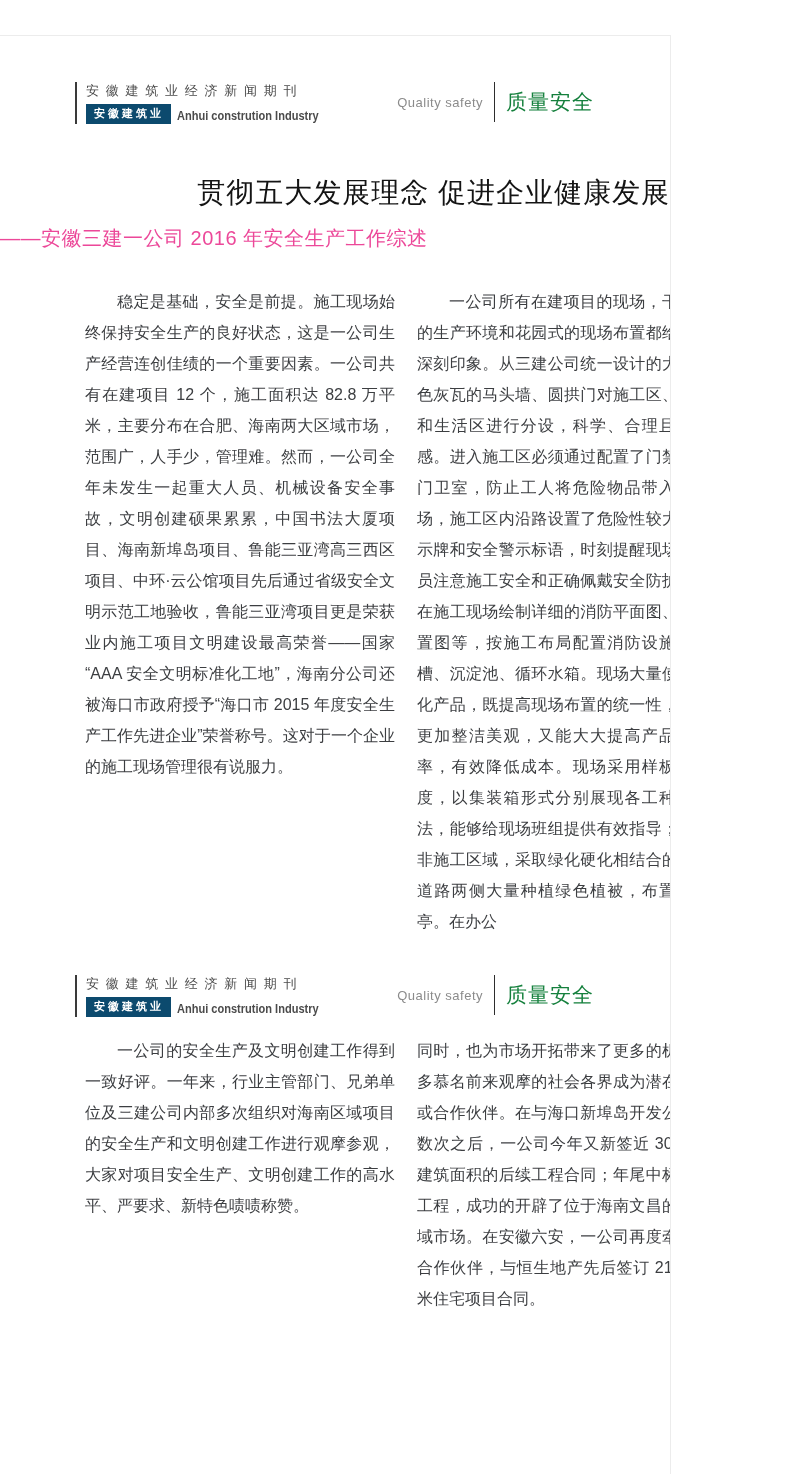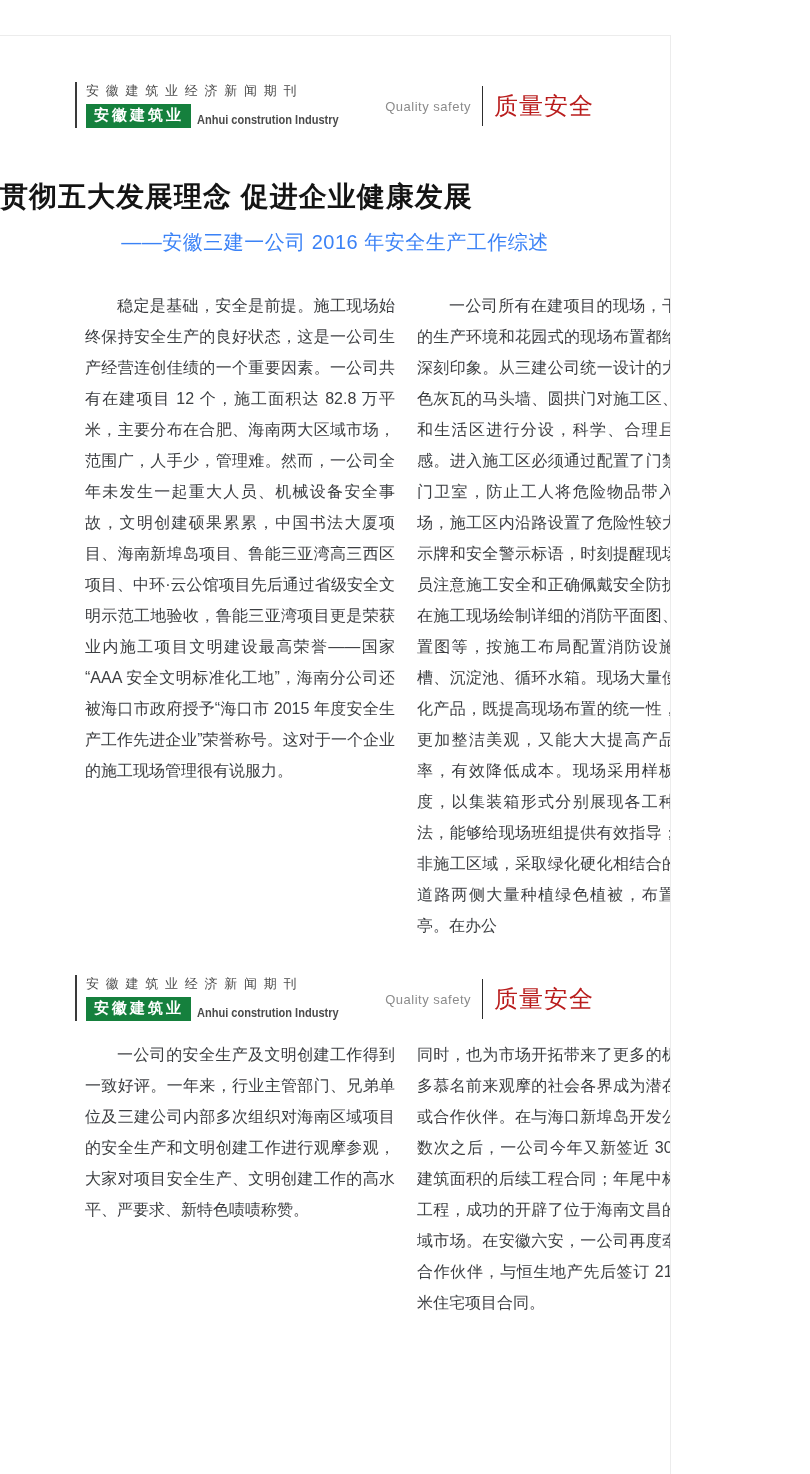--- a/index.html
+++ b/index.html
@@ -36,56 +36,55 @@
   .journal-line {
     font-size: 13px;
     letter-spacing: 0.52em;
     color: #4b4b4b;
     white-space: nowrap;
     margin-bottom: 4px;
   }
   .logo-row { display: flex; align-items: flex-end; gap: 6px; }
   .logo-box {
     display: inline-block;
-    background: #15803d;
+    background: #0c4a6e;
     color: #ffffff;
     font-weight: bold;
-    font-size: 15px;
+    font-size: 11px;
     letter-spacing: 3px;
     padding: 2px 7px 3px 8px;
   }
   .logo-sub {
     font-weight: bold;
     font-size: 12px;
     color: #4b4b4b;
     letter-spacing: 0;
     transform: scaleX(0.92);
     transform-origin: left bottom;
     padding-bottom: 1px;
     white-space: nowrap;
   }
   .section-tag { display: flex; align-items: center; gap: 11px; padding-bottom: 2px; }
   .section-en { font-size: 13px; color: #8b8b8b; letter-spacing: 0.5px; white-space: nowrap; }
   .section-divider { width: 1px; height: 40px; background: #2d2d2d; }
-  .section-cn { font-size: 24px; color: #b91c1c; letter-spacing: 1px; white-space: nowrap; }
+  .section-cn { font-size: 21px; color: #15803d; letter-spacing: 1px; white-space: nowrap; }
 
   
   .article-title {
-    text-align: left;
+    text-align: right;
     font-size: 28px;
-    font-weight: bold;
+    font-weight: normal;
     color: #141414;
     letter-spacing: 1px;
     margin-top: 50px;
   }
   .article-subtitle {
-    text-align: center;
     font-size: 20px;
     font-weight: normal;
-    color: #3b82f6;
+    color: #ec4899;
     letter-spacing: 0.5px;
     margin-top: 13px;
   }
 
   
   .columns {
     display: flex;
     gap: 22px;
     padding: 34px 83px 0 85px;
   }

